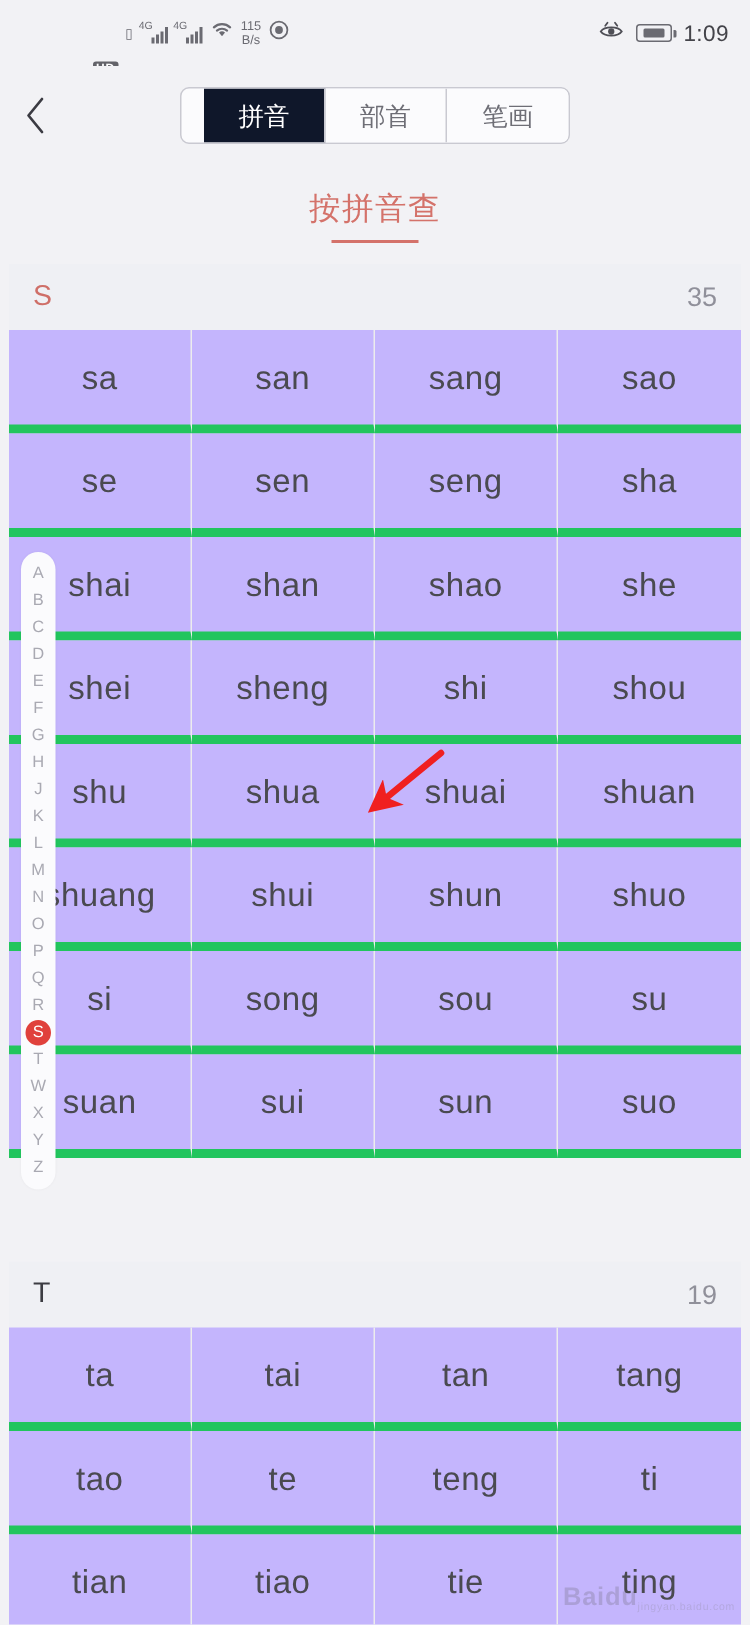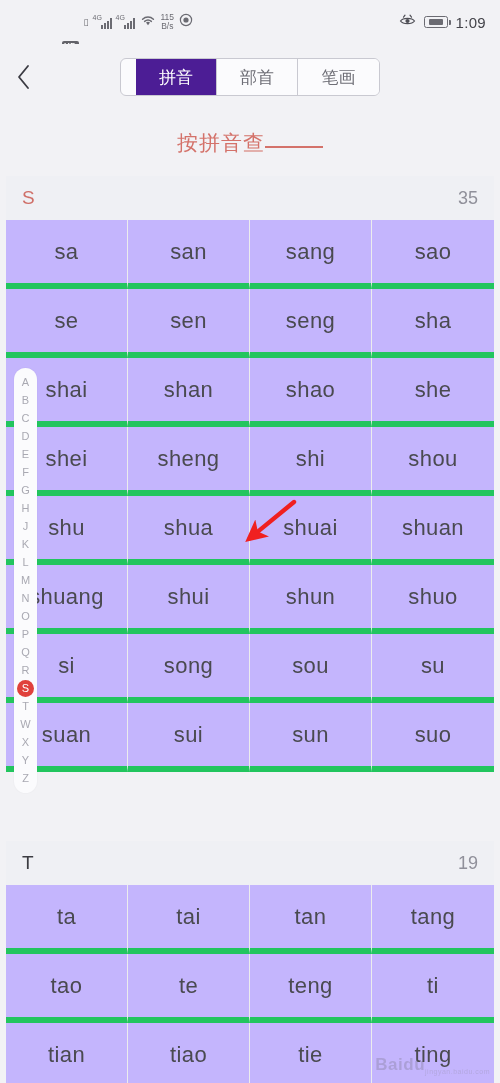--- a/index.html
+++ b/index.html
@@ -58,25 +58,25 @@
     position: absolute; left: 50%; transform: translateX(-50%);
     display: flex; border: 1px solid #c9c9d1; border-radius: 6px; overflow: hidden;
     background: #fbfbfd; height: 38px;
   }
   .seg {
     min-width: 81px; display: flex; align-items: center; justify-content: center;
     font-size: 17px; color: #6e6e76; border-right: 1px solid #c9c9d1;
     padding: 0 12px; background: #fbfbfd;
   }
   .seg:last-child { border-right: none; }
-  .seg.active { background: #4c1d95; color: #ffffff; margin-left: 15px; }
+  .seg.active { background: #0f172a; color: #ffffff; margin-left: 15px; }
 
   
   .title-wrap {
-    height: 66px; display: flex; flex-direction: row;
+    height: 66px; display: flex; flex-direction: column;
     align-items: center; justify-content: center; background: #f2f2f5;
   }
   .page-title { font-size: 21px; color: #d4726a; letter-spacing: 1px; }
   .title-underline { width: 58px; height: 2px; background: #d4726a; margin-top: 7px; }
 
   
   .content { position: relative; width: 100%; }
   .section-header {
     display: flex; align-items: center; justify-content: space-between;
     height: 44px; padding: 0 16px;

